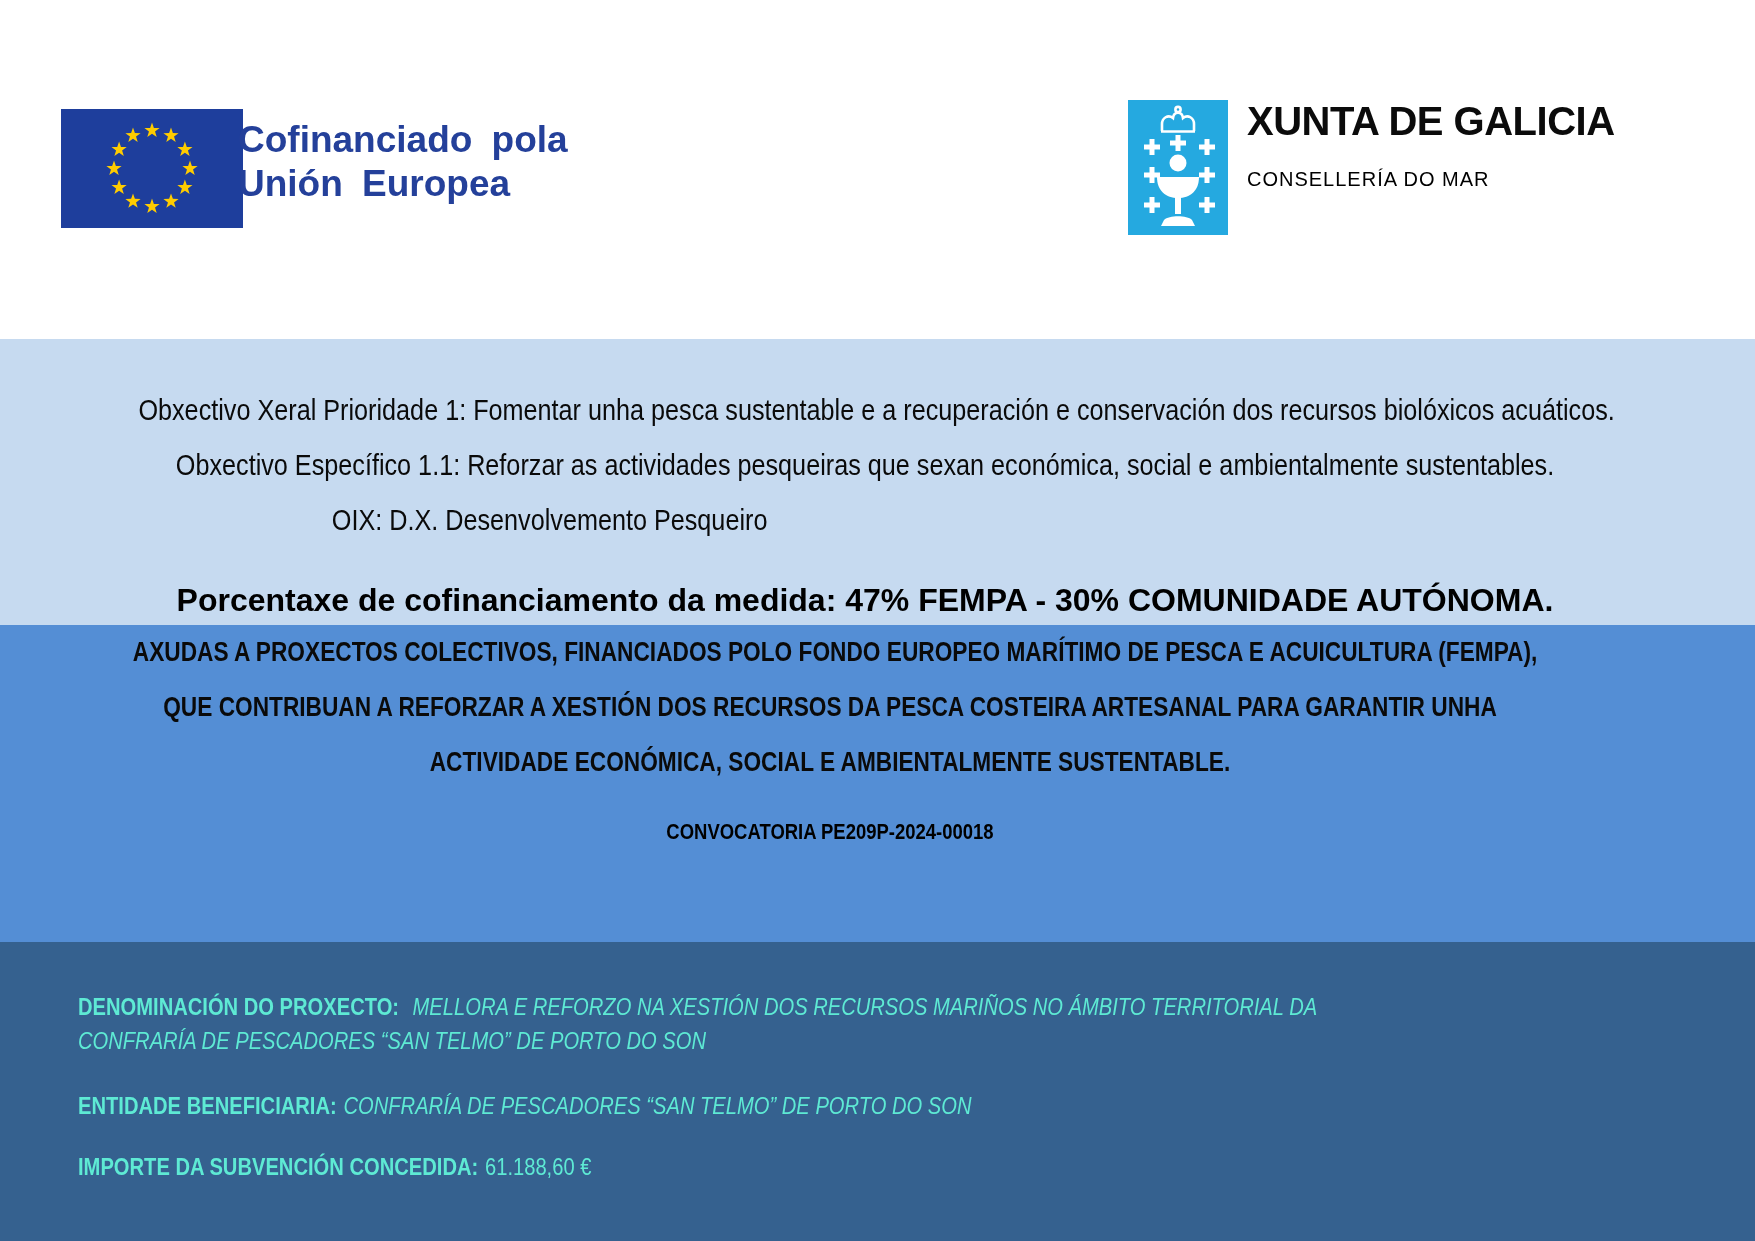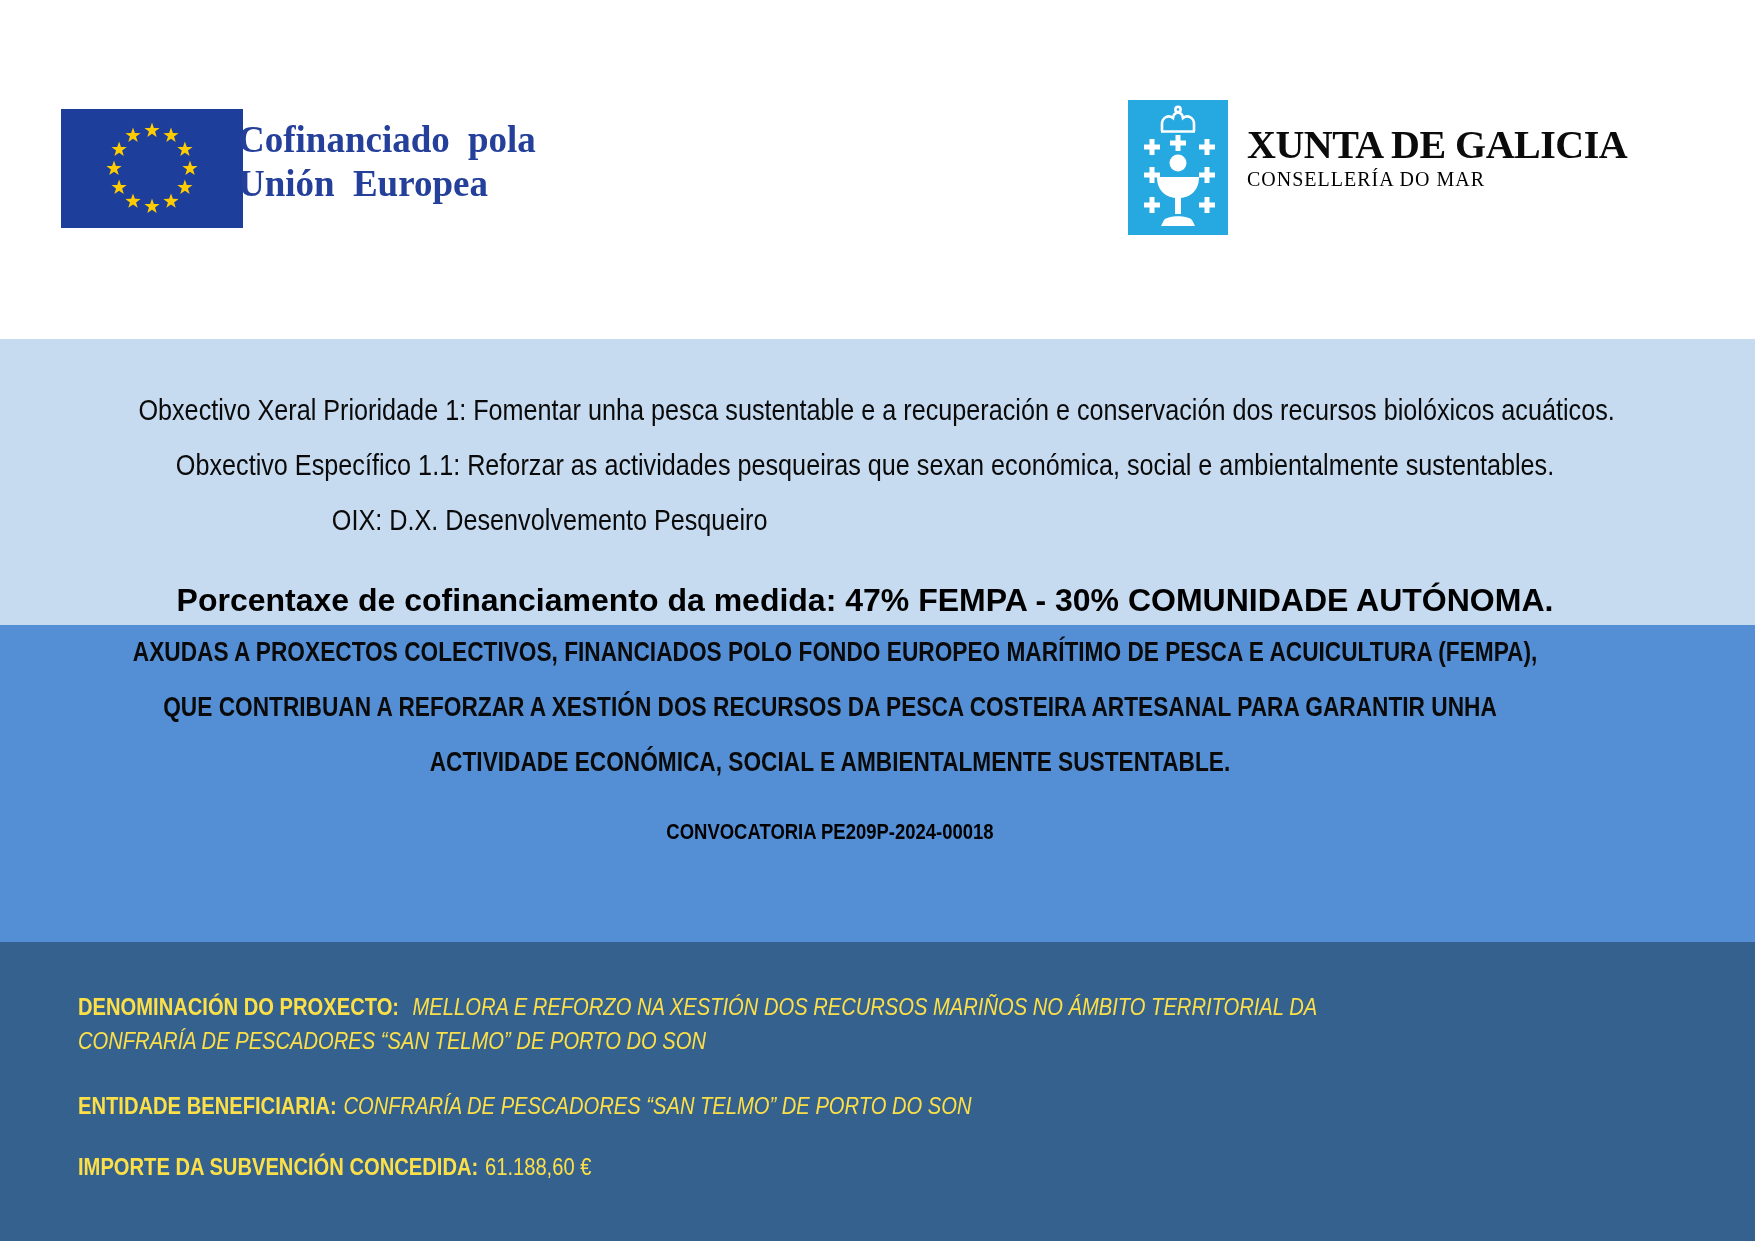--- a/index.html
+++ b/index.html
@@ -12,41 +12,41 @@
     --band-dark:#35618F;
   }
   *{margin:0;padding:0;box-sizing:border-box;}
   html,body{background:#888;}
   #page{
     position:relative;width:1755px;height:1241px;background:#FFFFFF;
     font-family:"Liberation Sans", sans-serif;color:#000;overflow:hidden;
     margin:0 auto;
   }
   
-  #header{position:absolute;left:0;top:0;width:1755px;height:302px;background:#FFFFFF;font-family:Liberation Serif, serif;}
+  #header{position:absolute;left:0;top:0;width:1755px;height:302px;background:#FFFFFF;}
   .eu-flag{position:absolute;left:61px;top:109px;width:182px;height:119px;}
   .eu-caption{
     position:absolute;left:238px;top:118px;
     font-size:37px;font-weight:bold;color:var(--eu-text-blue);
     line-height:44px;letter-spacing:0px;word-spacing:9px;white-space:nowrap;
   }
   .xunta-emblem{position:absolute;left:1128px;top:100px;width:100px;height:135px;}
   .xunta-title{
     position:absolute;left:1247px;top:97px;font-size:40px;font-weight:600;
-    color:#0b0b0b;line-height:48px;letter-spacing:-0.5px;white-space:nowrap;margin-top:24px;
+    color:#0b0b0b;line-height:48px;letter-spacing:-0.5px;white-space:nowrap;
   }
   .xunta-subtitle{
     position:absolute;left:1247px;top:162px;font-size:20px;font-weight:400;
     color:#000000;line-height:34px;letter-spacing:1px;white-space:nowrap;
   }
   
   .band{position:absolute;left:0;width:1755px;}
   #band-objectives{top:302px;height:331px;background:var(--band-light);padding-top:43px;padding-right:25px;margin-top:37px;}
   #band-program{top:625px;height:363px;background:var(--band-medium);padding-right:95px;}
-  #band-project{top:942px;height:299px;background:var(--band-dark);color:#fde047;padding:48px 0 0 78px;}
+  #band-project{top:942px;height:299px;background:var(--band-dark);color:#5eead4;padding:48px 0 0 78px;}
   
   .cline{display:block;text-align:center;white-space:nowrap;}
   .narrow{transform:scaleX(0.84);transform-origin:center center;}
   .narrow-left{transform:scaleX(0.84);transform-origin:left center;}
   .obj-line{font-size:30px;line-height:55px;color:#0a0a0a;}
   .oix-line{text-align:left;padding-left:395px;}
   .cofin-line{font-size:32px;font-weight:bold;line-height:55px;margin-top:26px;color:#000;}
   .prog-line{font-size:27px;font-weight:bold;line-height:55px;color:#0a0a0a;}
   .convocatoria{font-size:22px;font-weight:bold;line-height:34px;margin-top:25px;color:#000;}
   .proj-para{font-size:24px;line-height:34px;width:1600px;}

